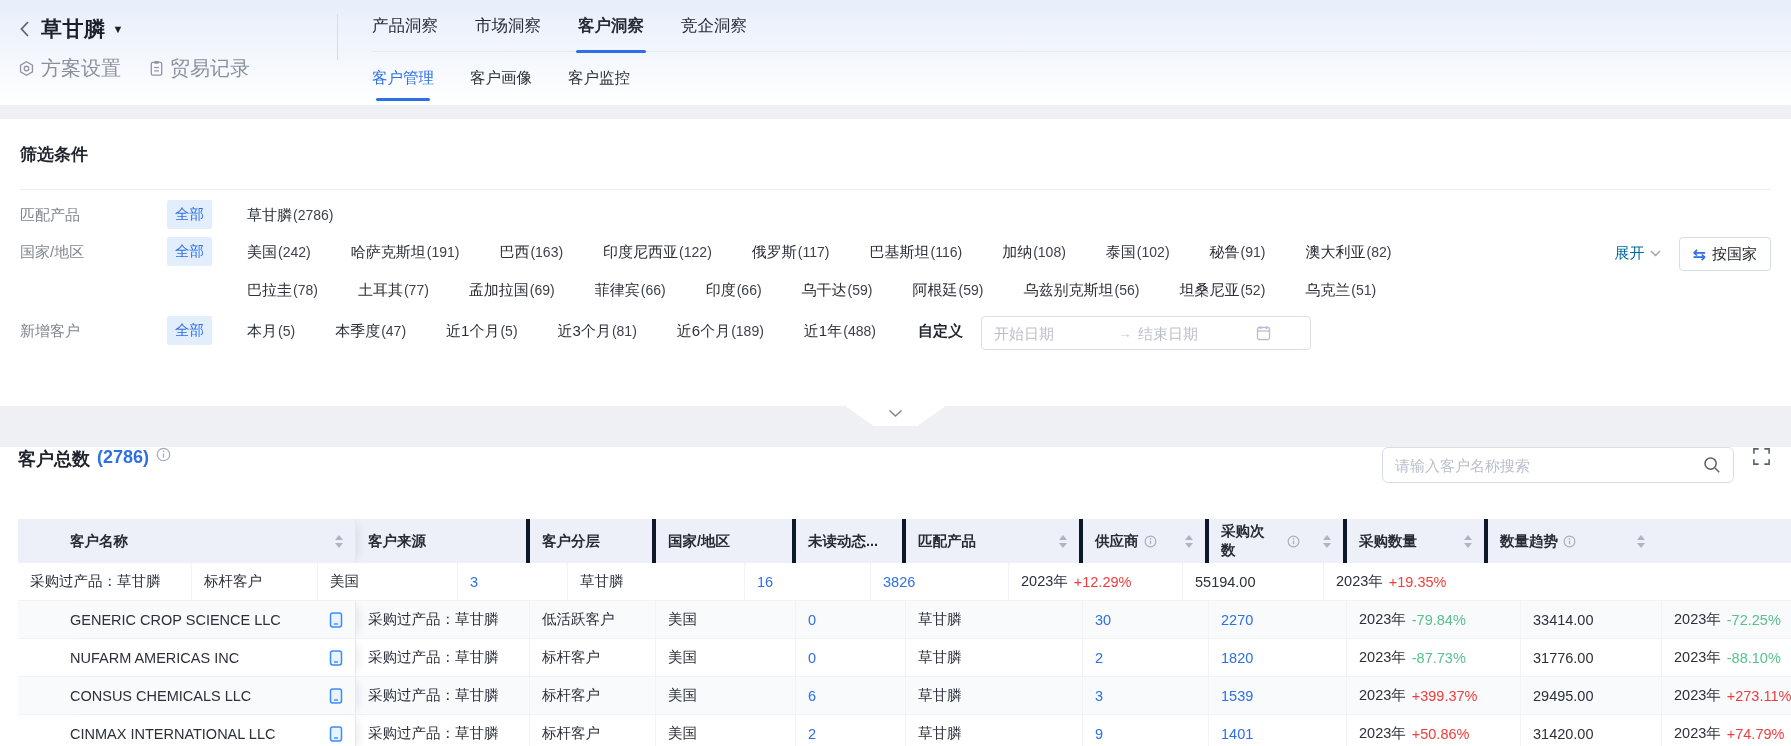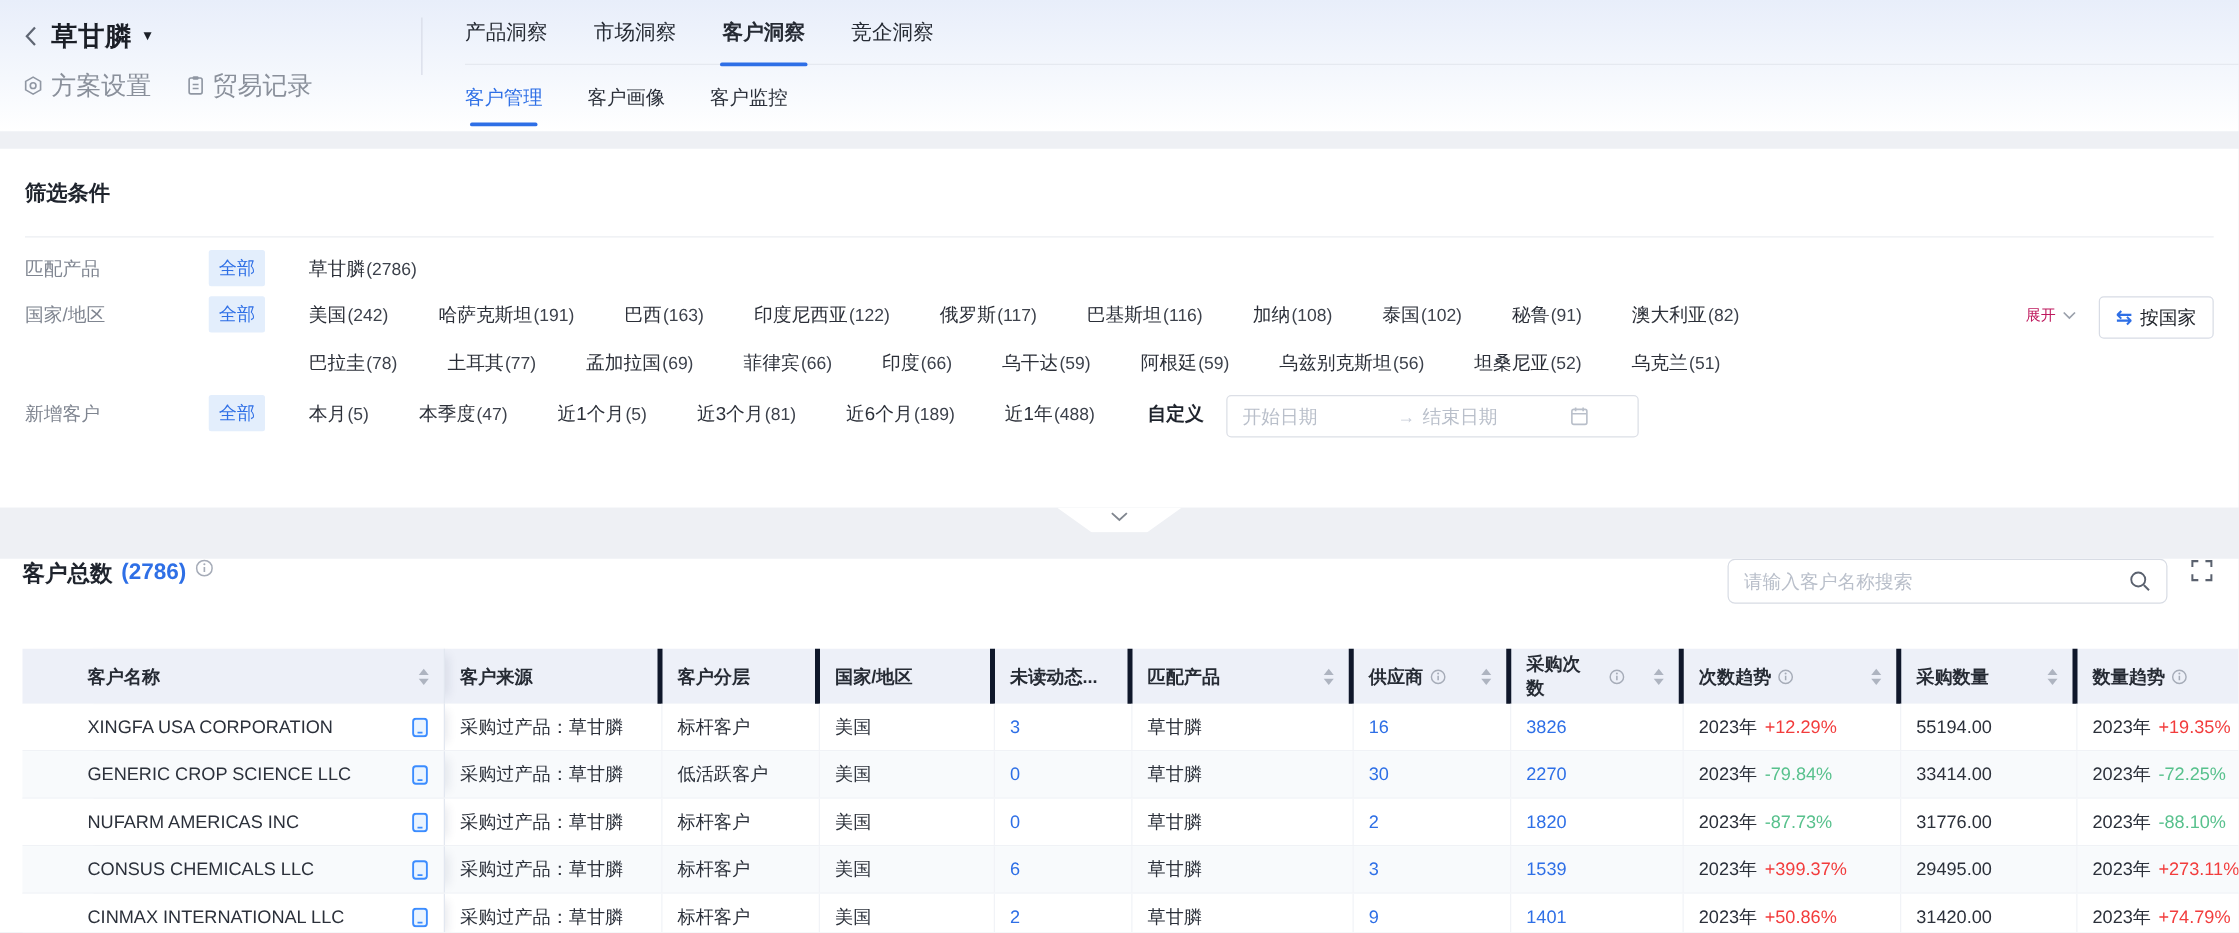--- a/index.html
+++ b/index.html
@@ -37,21 +37,21 @@
   .f-row.new-row { margin-top:16px; }
   .f-label { flex:0 0 147px; color:#7f8590; font-size:15px; padding-top:6px; }
   .f-all { flex:0 0 auto; background:#e3eefc; color:#2e6fe6; font-size:14.5px; padding:5px 8px; border-radius:2px; margin-right:35px; cursor:pointer; }
   .f-items { display:flex; gap:40px; font-size:15px; color:#2b2f38; padding-top:6px; align-items:center; }
   .f-item { white-space:nowrap; cursor:pointer; }
   .cnt { margin-left:1px; font-size:14px; color:#3c414b; }
   .cnt::before { content:"("; } .cnt::after { content:")"; }
   .country-mid { flex:0 1 auto; display:flex; flex-direction:column; gap:13px; }
   .c-line { display:flex; gap:40px; font-size:15px; color:#2b2f38; padding-top:6px; }
   .country-right { margin-left:auto; display:flex; align-items:flex-start; gap:18px; padding-top:0; }
-  .expand-link { display:flex; align-items:center; gap:5px; color:#be185d; font-size:12px; padding-top:7px; cursor:pointer; }
+  .expand-link { display:flex; align-items:center; gap:5px; color:#0369a1; font-size:15px; padding-top:7px; cursor:pointer; }
   .by-country-btn { display:flex; align-items:center; gap:6px; height:34px; padding:0 13px; border:1px solid #d8dce5; border-radius:4px; background:#fff; font-size:15px; color:#20242b; cursor:pointer; }
   .swap-glyph { color:#2e6fe6; font-size:16px; font-weight:700; }
   .custom-link { font-size:15px; color:#1f242d; font-weight:600; padding-top:6px; margin-left:42px; white-space:nowrap; cursor:pointer; }
   .datebox { display:flex; align-items:center; border:1px solid #dcdfe6; border-radius:4px; height:34px; width:330px; padding:0 12px; margin-left:18px; background:#fff; }
   .datebox input { border:none; outline:none; width:118px; font-size:15px; color:#333; font-family:inherit; background:transparent; }
   .datebox input::placeholder { color:#b9bfca; }
   .date-arrow { color:#c8cdd8; font-size:14px; margin:0 6px; }
   .notch { position:absolute; left:50%; transform:translateX(-50%); bottom:-20px; width:100px; height:20px; background:#fff; clip-path:polygon(0 0,100% 0,72% 100%,28% 100%); display:flex; justify-content:center; cursor:pointer; }
 
   
@@ -316,34 +316,20 @@
               <circle cx="8" cy="8" r="6.6" stroke="#a6acb8" stroke-width="1.4" fill="none"></circle>
               <line x1="8" y1="7" x2="8" y2="11.4" stroke="#a6acb8" stroke-width="1.5"></line>
               <circle cx="8" cy="4.7" r="1" fill="#a6acb8"></circle>
             </svg>
           </span>
           <span class="sort">
             <i class="s-up"></i>
             <i class="s-dn"></i>
           </span>
         </div>
-      <div class="th c8">
-          <span>次数趋势</span>
-          <span class="info-ic">
-            <svg width="13" height="13" viewBox="0 0 16 16">
-              <circle cx="8" cy="8" r="6.6" stroke="#a6acb8" stroke-width="1.4" fill="none"></circle>
-              <line x1="8" y1="7" x2="8" y2="11.4" stroke="#a6acb8" stroke-width="1.5"></line>
-              <circle cx="8" cy="4.7" r="1" fill="#a6acb8"></circle>
-            </svg>
-          </span>
-          <span class="sort">
-            <i class="s-up"></i>
-            <i class="s-dn"></i>
-          </span>
-        </div>
       <div class="th c9">
           <span>采购数量</span>
           <span class="sort">
             <i class="s-up"></i>
             <i class="s-dn"></i>
           </span>
         </div>
       <div class="th c10">
           <span>数量趋势</span>
           <span class="info-ic">
@@ -354,29 +340,20 @@
             </svg>
           </span>
           <span class="sort">
             <i class="s-up"></i>
             <i class="s-dn"></i>
           </span>
         </div>
     </div>
 
     <div class="tr">
-      <div class="td c0">
-          <span class="cust-name">XINGFA USA CORPORATION</span>
-          <span class="contact-ic">
-            <svg width="14" height="16" viewBox="0 0 14 16">
-              <rect x="1.5" y="1" width="11" height="14" rx="2.2" stroke="#3b8cff" stroke-width="1.5" fill="#eaf4ff"></rect>
-              <line x1="5" y1="12" x2="9" y2="12" stroke="#3b8cff" stroke-width="1.4"></line>
-            </svg>
-          </span>
-        </div>
       <div class="td c1">采购过产品：草甘膦</div>
       <div class="td c2">标杆客户</div>
       <div class="td c3">美国</div>
       <div class="td c4">
           <span class="link">3</span>
         </div>
       <div class="td c5">草甘膦</div>
       <div class="td c6">
           <span class="link">16</span>
         </div>

